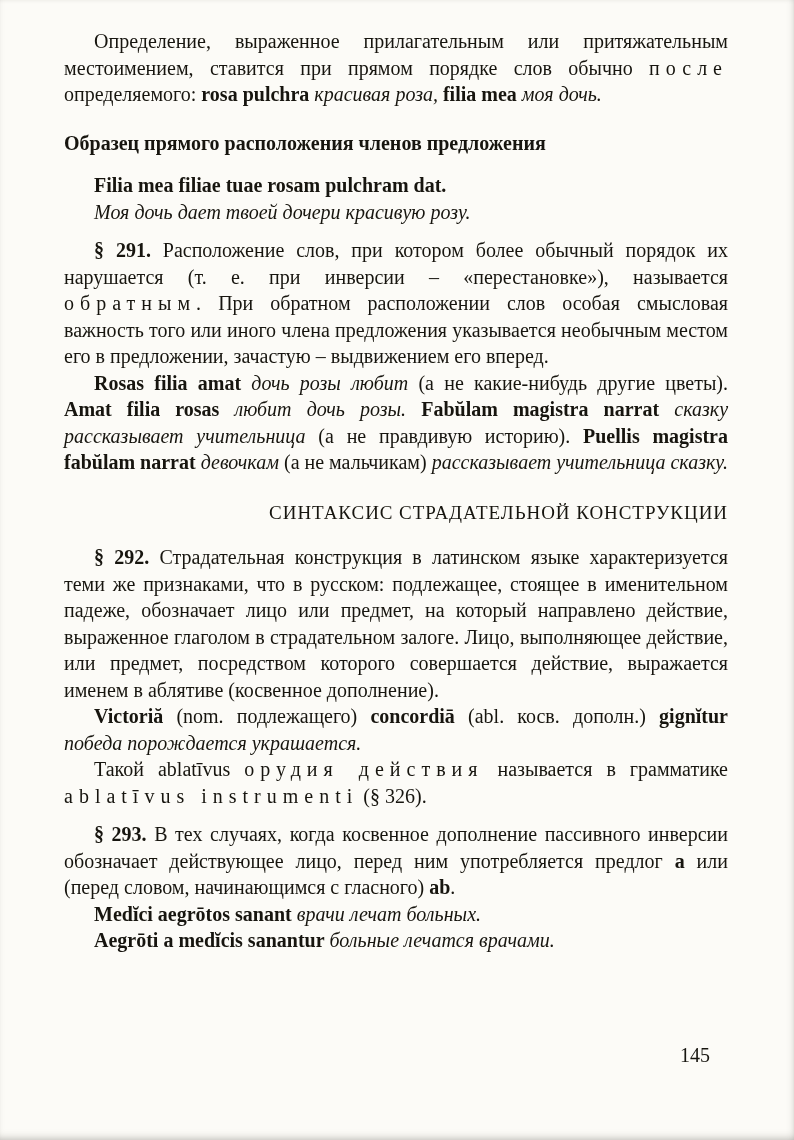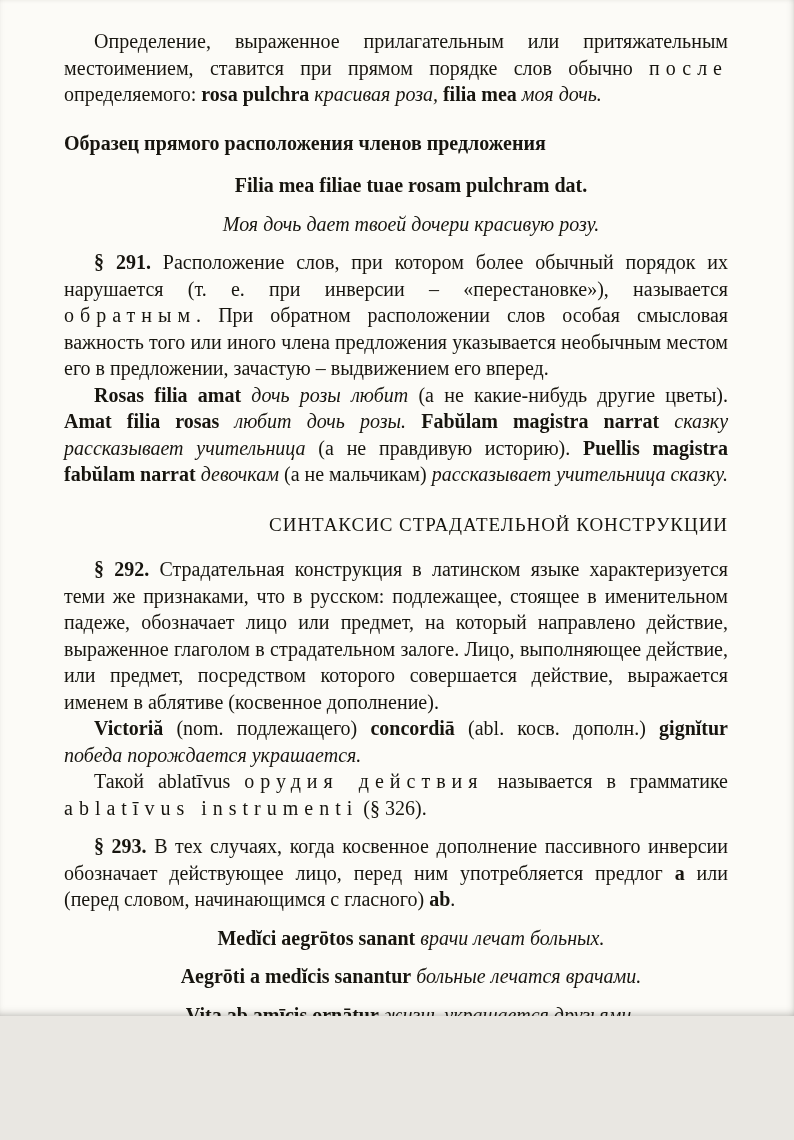--- a/index.html
+++ b/index.html
@@ -3,32 +3,32 @@
 <meta charset="utf-8">
 <style>
   html,body{margin:0;padding:0}
   body{
     width:794px;height:1140px;
     background:#e9e7e2;
     font-family:"Liberation Serif","DejaVu Serif",serif;
     color:#17150f;
   }
   .page{
-    position:relative;width:794px;height:1016px;background:#fcfbf7;overflow:hidden;
+    position:relative;width:794px;height:1140px;background:#fcfbf7;overflow:hidden;
     box-shadow:inset 0 -6px 9px -5px rgba(70,66,60,.35),
                inset -5px 0 8px -6px rgba(70,66,60,.22),
                inset 0 3px 5px -4px rgba(70,66,60,.12);
   }
   .content{
     position:absolute;left:64px;top:28px;width:664px;
     font-size:20px;line-height:26.5px;
   }
   .para{margin:0;text-indent:30px;text-align:justify}
   .sect{margin-top:12px}
-  .example{margin:12px;text-indent:30px;text-align:center}
+  .example{margin:0;text-indent:30px;text-align:left}
   .heading1{font-weight:bold;margin:22px 0 16px;text-indent:0}
   .heading2{font-weight:normal;text-align:right;margin:24px 0 18px;font-size:19px;letter-spacing:.05em;text-indent:0}
   .b{font-weight:bold}
   .i{font-style:italic}
   .sp{letter-spacing:.3em}
   .page-number{position:absolute;right:84px;top:1044px;font-size:20px}
 </style>
 </head>
 <body>
 
@@ -40,16 +40,15 @@
       <p class="example"><span class="i">Моя дочь дает твоей дочери красивую розу.</span></p>
       <p class="para sect"><span class="b">§ 291.</span><span> Расположение слов, при котором более обычный порядок их нарушается (т. е. при инверсии – «перестановке»), называется </span><span class="sp">обратным</span><span>. При обратном расположении слов особая смысловая важность того или иного члена предложения указывается необычным местом его в предложении, зачастую – выдвижением его вперед.</span></p>
       <p class="para"><span class="b">Rosas filia amat</span><span> </span><span class="i">дочь розы любит</span><span> (а не какие-нибудь другие цветы). </span><span class="b">Amat filia rosas</span><span> </span><span class="i">любит дочь розы.</span><span> </span><span class="b">Fabŭlam magistra narrat</span><span> </span><span class="i">сказку рассказывает учительница</span><span> (а не правдивую историю). </span><span class="b">Puellis magistra fabŭlam narrat</span><span> </span><span class="i">девочкам</span><span> (а не мальчикам) </span><span class="i">рассказывает учительница сказку.</span></p>
       <div class="heading2">СИНТАКСИС СТРАДАТЕЛЬНОЙ КОНСТРУКЦИИ</div>
       <p class="para sect"><span class="b">§ 292.</span><span> Страдательная конструкция в латинском языке характеризуется теми же признаками, что в русском: подлежащее, стоящее в именительном падеже, обозначает лицо или предмет, на который направлено действие, выраженное глаголом в страдательном залоге. Лицо, выполняющее действие, или предмет, посредством которого совершается действие, выражается именем в аблятиве (косвенное дополнение).</span></p>
       <p class="para"><span class="b">Victoriă</span><span> (nom. подлежащего) </span><span class="b">concordiā</span><span> (abl. косв. дополн.) </span><span class="b">gignĭtur</span><span> </span><span class="i">победа порождается украшается.</span></p>
       <p class="para"><span>Такой ablatīvus </span><span class="sp">орудия действия</span><span> называется в грамматике </span><span class="sp">ablatīvus instrumenti</span><span> (§ 326).</span></p>
       <p class="para sect"><span class="b">§ 293.</span><span> В тех случаях, когда косвенное дополнение пассивного инверсии обозначает действующее лицо, перед ним употребляется предлог </span><span class="b">a</span><span> или (перед словом, начинающимся с гласного) </span><span class="b">ab</span><span>.</span></p>
       <p class="example"><span class="b">Medĭci aegrōtos sanant</span><span> </span><span class="i">врачи лечат больных.</span></p>
       <p class="example"><span class="b">Aegrōti a medĭcis sanantur</span><span> </span><span class="i">больные лечатся врачами.</span></p>
-      <p class="example"><span class="b">Vita ab amīcis ornātur</span><span> </span><span class="i">жизнь украшается друзьями.</span></p>
     </div>
   <div class="page-number">145</div>
 </div>
 
 </body></html>

